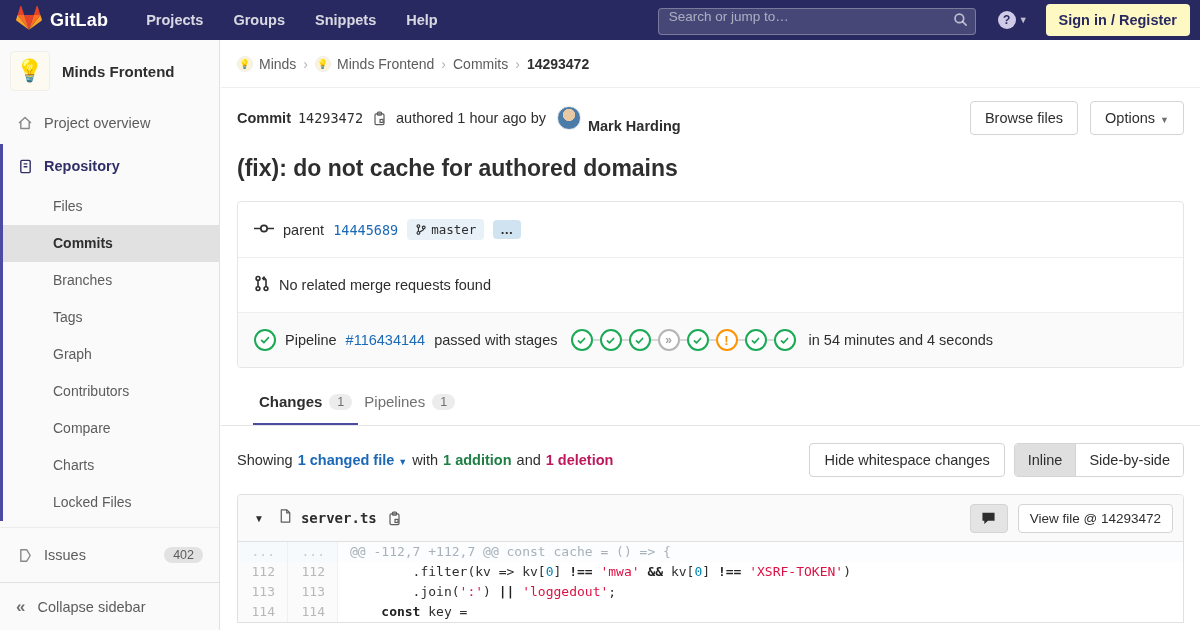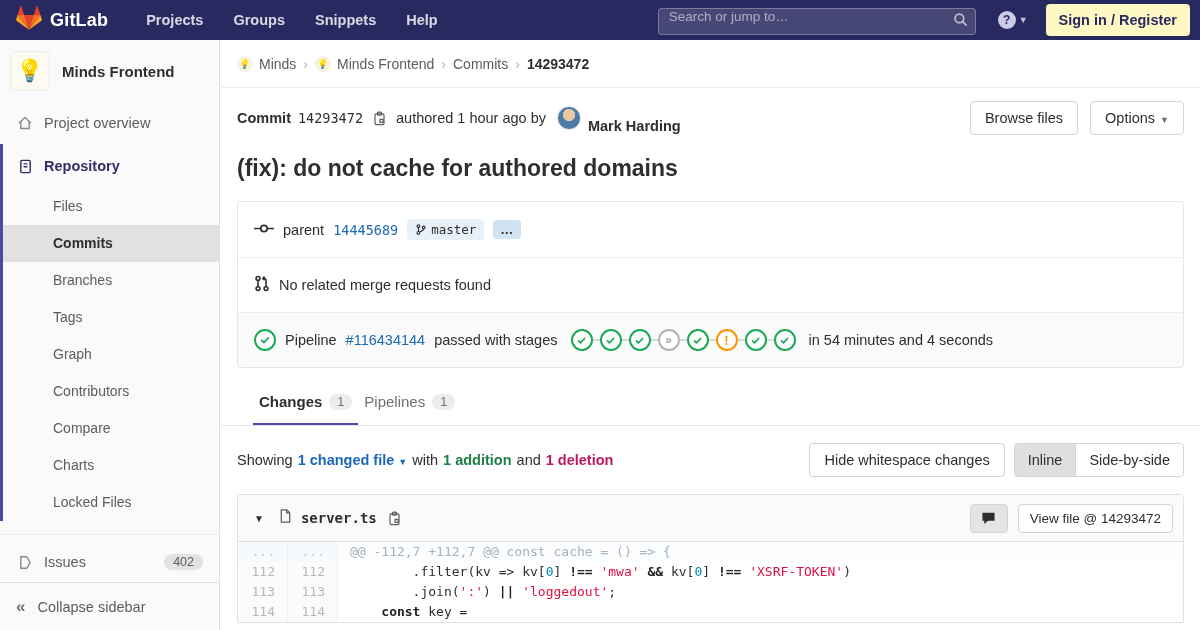--- a/index.html
+++ b/index.html
@@ -36,21 +36,21 @@
     display:flex; align-items:center; justify-content:center; font-size:22px; }
   .ctx-title { font-size:15px; font-weight:700; color:#2e2e2e; }
   .side-item { display:flex; align-items:center; gap:10px; height:42px; padding:0 16px;
     color:#5c5c5c; font-size:14.5px; cursor:pointer; }
   .side-item .icn { width:18px; display:flex; justify-content:center; }
   .section-repo { border-left:3px solid #4b4ba3; }
   .section-repo .head { font-weight:700; color:#322f66; padding-left:13px; height:44px; }
   .sub-item { display:block; padding:9px 16px 9px 50px; font-size:14px; color:#5c5c5c;
     cursor:pointer; line-height:19px; }
   .sub-item.active { background:#e1e1e1; font-weight:700; color:#2e2e2e; }
-  .issues-sect { border-top:1px solid #ececec; margin-top:13px; padding-top:6px; }
+  .issues-sect { border-top:1px solid #ececec; margin-top:6px; padding-top:6px; }
   .count-badge { margin-left:auto; background:#e2e2e2; color:#5c5c5c; border-radius:9px;
     font-size:12.5px; padding:1px 9px; }
   .collapse-bar { position:absolute; bottom:0; left:0; width:219px; height:48px;
     border-top:1px solid #e1e1e1; display:flex; align-items:center; gap:12px; padding:0 16px;
     color:#5c5c5c; font-size:14.5px; cursor:pointer; background:#fafafa; }
   .collapse-bar .chev { font-size:17px; font-weight:700; color:#707070; }
 
   
   .content { position:absolute; top:40px; left:221px; width:979px; height:590px; background:#fff; overflow:hidden; }
   .breadcrumb { height:48px; border-bottom:1px solid #eee; display:flex; align-items:center;

